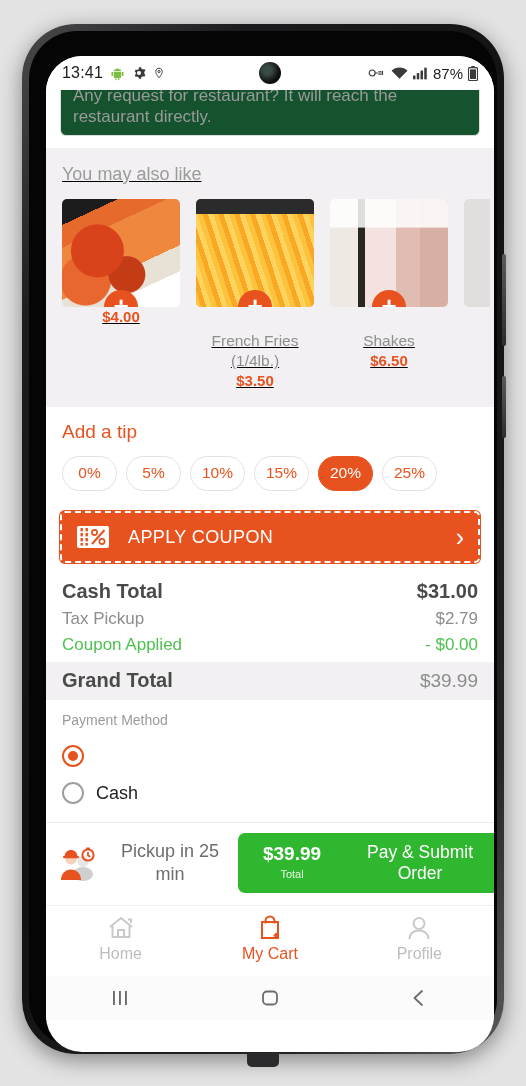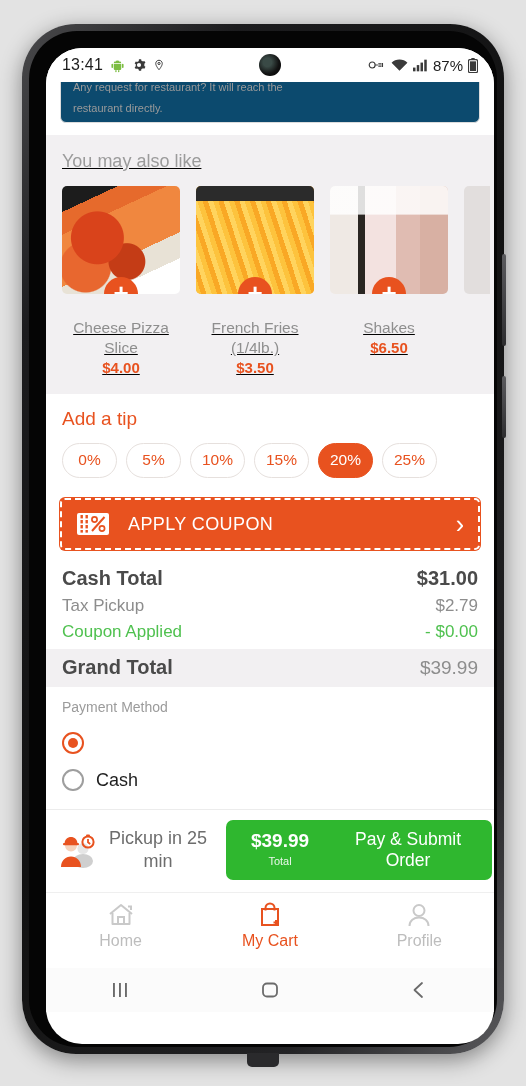--- a/index.html
+++ b/index.html
@@ -27,21 +27,21 @@
   #phone-inner-ring {
     position: absolute;
     left: 7px; top: 7px;
     width: 468px; height: 1016px;
     border-radius: 48px;
     background: #050505;
     box-sizing: border-box;
   }
   #screen {
     position: absolute;
-    left: 17px; top: 17px;
+    left: 17px; top: 25px;
     width: 448px; height: 996px;
     border-radius: 36px;
     background: #ffffff;
     overflow: hidden;
     box-sizing: border-box;
   }
   
   .side-btn {
     position: absolute;
     right: -2px;
@@ -98,24 +98,24 @@
     overflow: hidden;
     background: #fff;
   }
 
   
   #note-field {
     margin: 0 14px 0 14px;
     margin-top: -14px;
     border: 1px solid #dcdcdc;
     border-radius: 6px;
-    background: #0c4a6e;
-    padding: 8px 12px 11px 12px;
+    background: #14532d;
+    padding: 8px 12px 16px 12px;
     color: #9a9a9a;
-    font-size: 11px;
+    font-size: 17px;
     line-height: 21px;
     height: 34px;
     overflow: hidden;
     box-sizing: content-box;
   }
 
   
   #suggestions {
     background: #f2f0f2;
     padding: 16px 4px 18px 0;
@@ -285,21 +285,21 @@
   .pay-label { font-size: 18px; color: #1f1f1f; }
 
   
   #checkout-bar {
     display: flex; align-items: center;
     padding: 10px 12px 12px 12px;
     border-top: 1px solid #ececec;
     margin-top: 10px;
     gap: 8px;
   }
-  #pickup-info { display:flex; align-items:center; gap: 0; flex: 1; }
+  #pickup-info { display:flex; align-items:center; gap: 12px; flex: 1; }
   #pickup-text {
     color: #6d6d6d; font-size: 18px; line-height: 23px; text-align:center;
     width: 120px;
   }
   #pay-button {
     background: #2fb72f;
     border-radius: 7px;
     display: flex; align-items: center;
     padding: 9px 12px;
     gap: 14px;
@@ -391,21 +391,20 @@
 
         <div id="suggestions">
           <div id="suggestions-title">You may also like</div>
           <div id="suggestion-rail">
 
             <div class="sug-card">
               <div class="sug-thumb">
                 <div class="img-pizza"></div>
                 <div class="plus-badge">+</div>
               </div>
-              <div class="sug-name">Cheese Pizza Slice</div>
               <div class="sug-price">$4.00</div>
             </div>
 
             <div class="sug-card">
               <div class="sug-thumb">
                 <div class="img-fries"></div>
                 <div class="plus-badge">+</div>
               </div>
               <div class="sug-name">French Fries (1/4lb.)</div>
               <div class="sug-price">$3.50</div>

